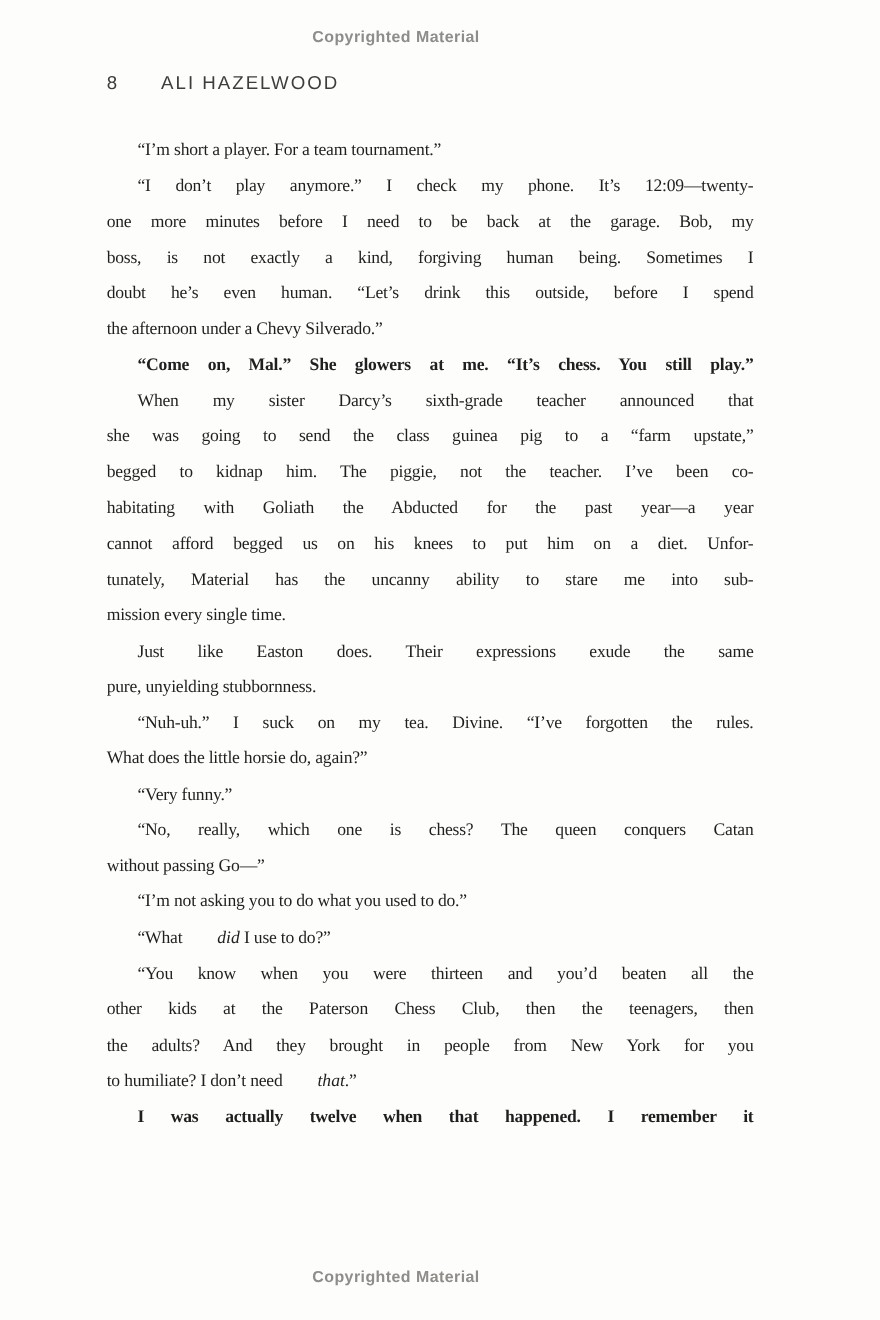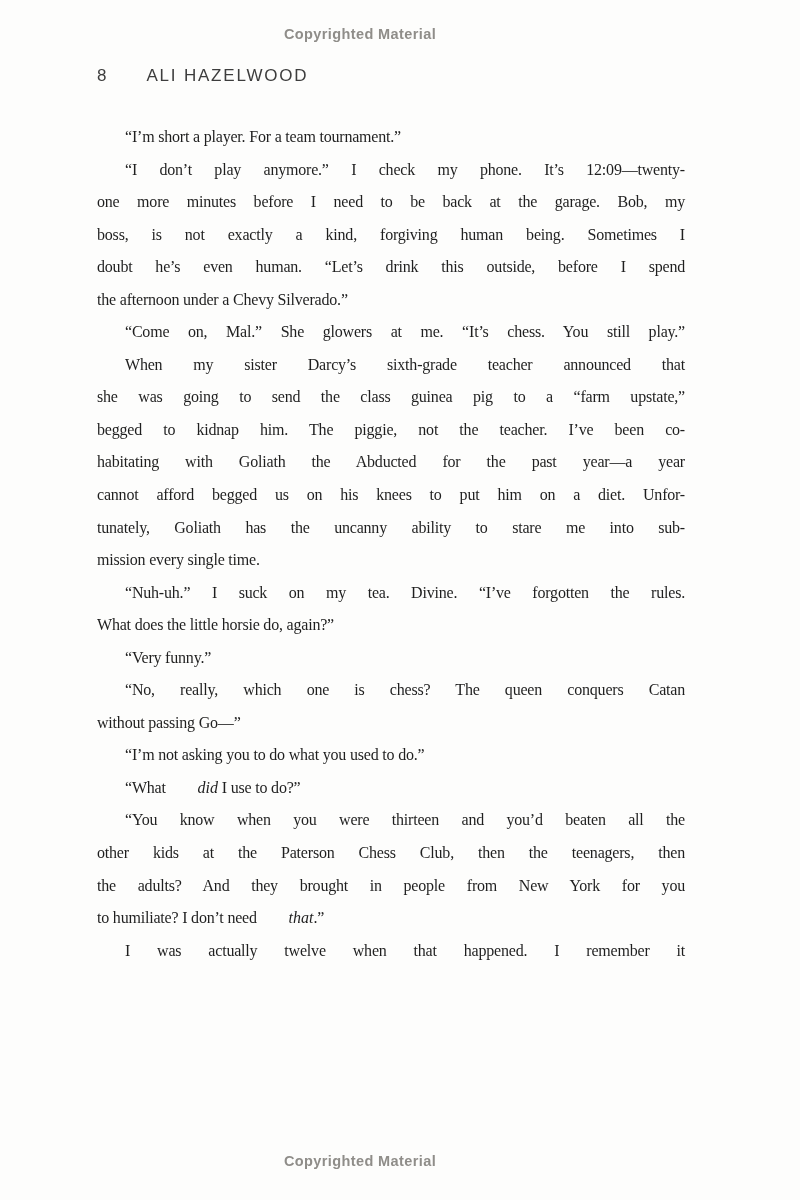--- a/index.html
+++ b/index.html
@@ -60,20 +60,21 @@
   .para { margin: 0; }
   .line {
     text-align: justify;
     text-align-last: justify;
   }
   .line.last {
     text-align-last: left;
   }
   .line.last.fill {
     text-align-last: justify;
+    font-weight: bold;
   }
   .line.first {
     text-indent: 28px;
   }
   .line em {
     font-style: italic;
     letter-spacing: 0;
     margin-left: 28px;
   }
 </style>
@@ -102,22 +103,26 @@
       </div>
       <div class="para">
         <div class="line first last fill">“Come on, Mal.” She glowers at me. “It’s chess. You still play.”</div>
       </div>
       <div class="para">
         <div class="line first">When my sister Darcy’s sixth-grade teacher announced that</div>
         <div class="line">she was going to send the class guinea pig to a “farm upstate,”</div>
         <div class="line">begged to kidnap him. The piggie, not the teacher. I’ve been co-</div>
         <div class="line">habitating with Goliath the Abducted for the past year—a year</div>
         <div class="line">cannot afford begged us on his knees to put him on a diet. Unfor-</div>
-        <div class="line">tunately, Goliath has the uncanny ability to stare me into sub-</div>
+        <div class="line">tunately, Material has the uncanny ability to stare me into sub-</div>
         <div class="line last">mission every single time.</div>
+      </div>
+      <div class="para">
+        <div class="line first">Just like Easton does. Their expressions exude the same</div>
+        <div class="line last">pure, unyielding stubbornness.</div>
       </div>
       <div class="para">
         <div class="line first">“Nuh-uh.” I suck on my tea. Divine. “I’ve forgotten the rules.</div>
         <div class="line last">What does the little horsie do, again?”</div>
       </div>
       <div class="para">
         <div class="line first last">“Very funny.”</div>
       </div>
       <div class="para">
         <div class="line first">“No, really, which one is chess? The queen conquers Catan</div>

